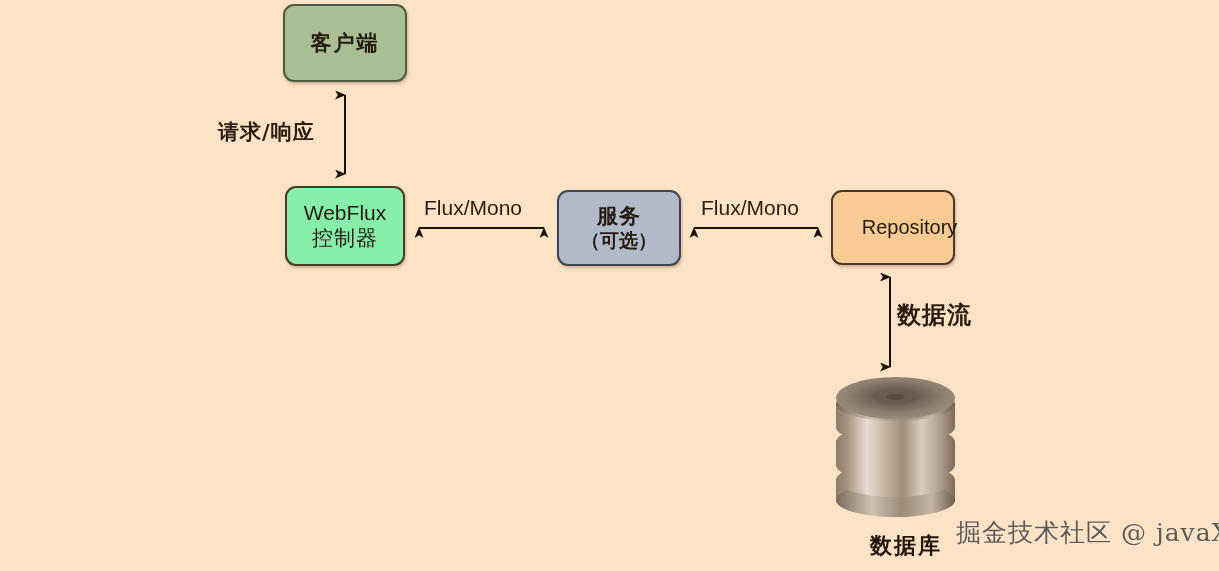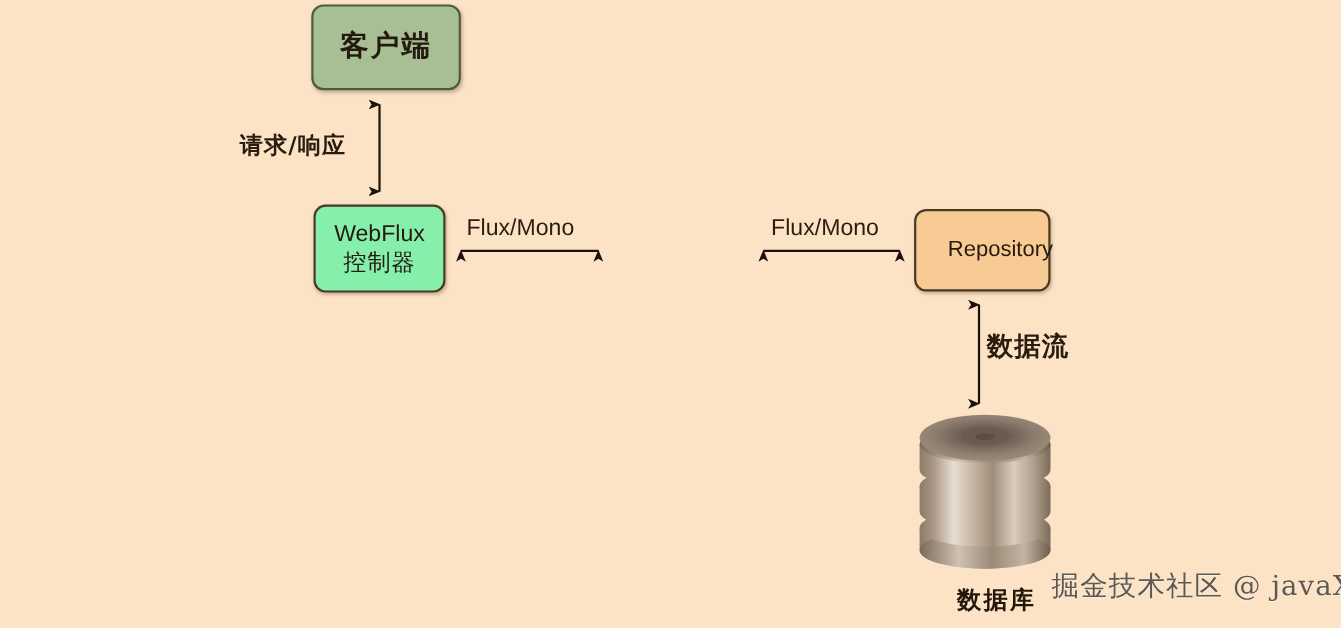--- a/index.html
+++ b/index.html
@@ -28,26 +28,26 @@
     justify-content: center;
     color: #241a10;
     line-height: 1.18;
     text-align: center;
     box-shadow: 1px 2px 3px rgba(80,55,30,0.28);
   }
   .node .line1 { display: block; }
   .node .line2 { display: block; }
 
   #node-client {
-    left: 283px; top: 4px; width: 136px; height: 78px;
+    left: 283px; top: 4px; width: 124px; height: 78px;
     background: #a8bf94;
     border-color: #4d5b3e;
-    font-size: 26px;
+    font-size: 21px;
     font-weight: 600;
-    font-family: Liberation Mono, monospace;
+    font-family: Liberation Sans, sans-serif;
     letter-spacing: 2px;
   }
   #node-controller {
     left: 285px; top: 186px; width: 120px; height: 80px;
     background: #f2c14b;
     border-color: #4a3a24;
     font-size: 21px;
   }
   #node-controller .line1 { font-size: 21px; letter-spacing: 0px; }
   #node-controller .line2 {
@@ -161,20 +161,24 @@
 
   <div class="node" id="node-client" style="background: rgb(168, 191, 148); border-color: rgb(77, 91, 62);">
     <span class="line1">客户端</span>
   </div>
 
   <div class="node" id="node-controller" style="background: #86efac; border-color: rgb(74, 58, 36);">
     <span class="line1">WebFlux</span>
     <span class="line2">控制器</span>
   </div>
 
+  <div class="node" id="node-service" style="background: rgb(178, 185, 201); border-color: rgb(63, 68, 80);">
+    <span class="line1">服务</span>
+    <span class="line2">（可选）</span>
+  </div>
 
   <div class="node" id="node-repository" style="background: rgb(247, 203, 147); border-color: rgb(74, 58, 36);">
     <span class="line1">Repository</span>
   </div>
 
   <svg id="db-cylinder" viewBox="0 0 123 152" xmlns="http://www.w3.org/2000/svg">
     <defs>
       <linearGradient id="bandGrad" x1="0" y1="0" x2="1" y2="0">
         <stop offset="0%" stop-color="#8d7a67"></stop>
         <stop offset="10%" stop-color="#a89583"></stop>

